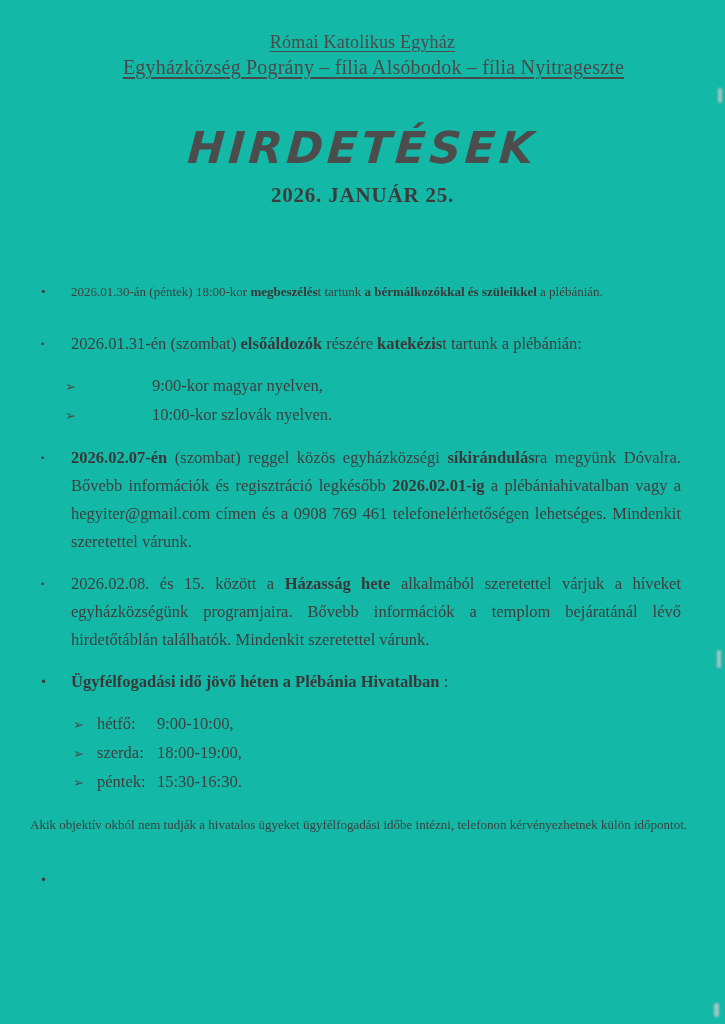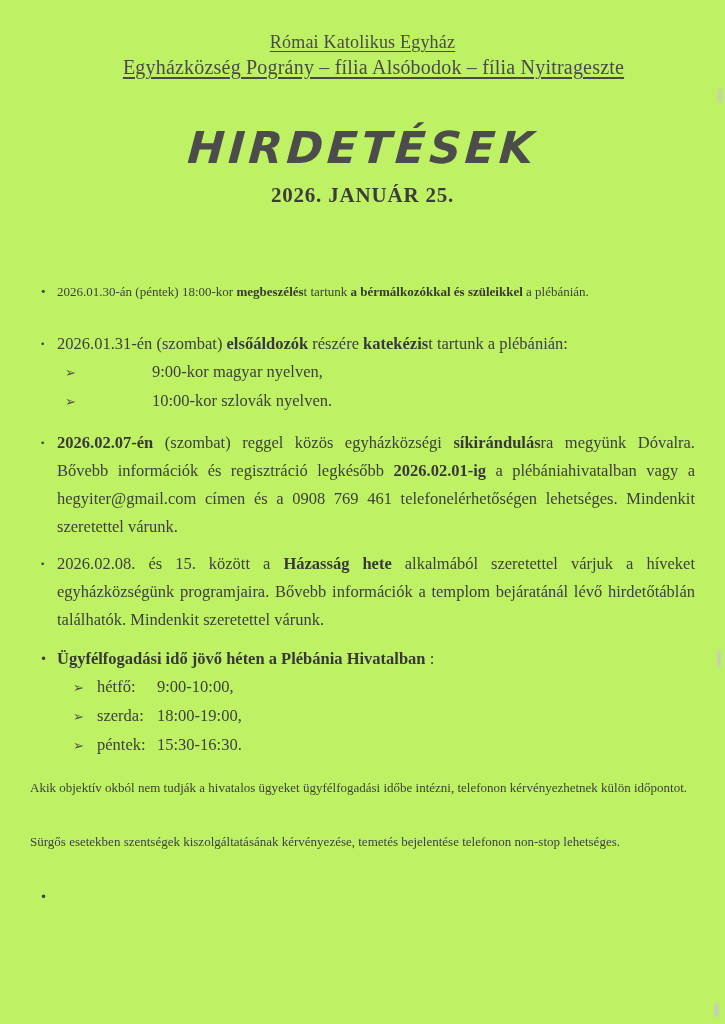--- a/index.html
+++ b/index.html
@@ -1,20 +1,20 @@
 <!DOCTYPE html>
 <html lang="hu"><head>
 <meta charset="utf-8">
 <style>
   html,body{margin:0;padding:0;background:#e8e8e8;}
   .page{
     position:relative;
     width:725px;height:1024px;
     margin:0 auto;
-    background:#bef264;
+    background:#14b8a6;
     color:#3e3e3e;
     font-family:"Liberation Serif", serif;
     overflow:hidden;
     box-sizing:border-box;
     padding-top:30px;
   }
   
   .hdr{ text-align:center; }
   .hdr-line1{
     font-size:18px; line-height:24px;
@@ -50,21 +50,21 @@
     position:relative;
     padding-left:57px; padding-right:30px;
     font-size:16.5px; line-height:28px;
   }
   .item .bullet{
     position:absolute; left:40px; top:0;
     font-family:"DejaVu Sans", sans-serif;
     font-size:12px; line-height:28px;
   }
   .bullet.small{ font-size:9px; }
-  .item p{ margin:0; }
+  .item p{ margin:14px; }
   .just{ text-align:justify; }
   .item-meeting{ margin-top:74px; font-size:13px; line-height:19px; }
   .item-meeting .bullet{ line-height:19px; font-size:11px; }
   .item-catechesis{ margin-top:29px; }
   .sub-lang{
     padding-left:65px;
     font-size:16.5px; line-height:28px;
   }
   .sub-lang .arrow{
     display:inline-block; width:87px;
@@ -152,21 +152,20 @@
       <span class="arrow">➢</span><span class="day">hétfő:</span><span>9:00-10:00,</span>
     </div>
     <div class="sub-office">
       <span class="arrow">➢</span><span class="day">szerda:</span><span>18:00-19:00,</span>
     </div>
     <div class="sub-office">
       <span class="arrow">➢</span><span class="day">péntek:</span><span>15:30-16:30.</span>
     </div>
 
     <p class="para para-appointment">Akik objektív okból nem tudják a hivatalos ügyeket ügyfélfogadási időbe intézni, telefonon kérvényezhetnek külön időpontot.</p>
-    <p class="para para-urgent">Sürgős esetekben szentségek kiszolgáltatásának kérvényezése, temetés bejelentése telefonon non-stop lehetséges.</p>
 
     <div class="item item-phone">
       <span class="bullet">•</span>
     </div>
 
   </div>
 
   <div class="artifact a1"></div>
   <div class="artifact a2"></div>
   <div class="artifact a3"></div>

